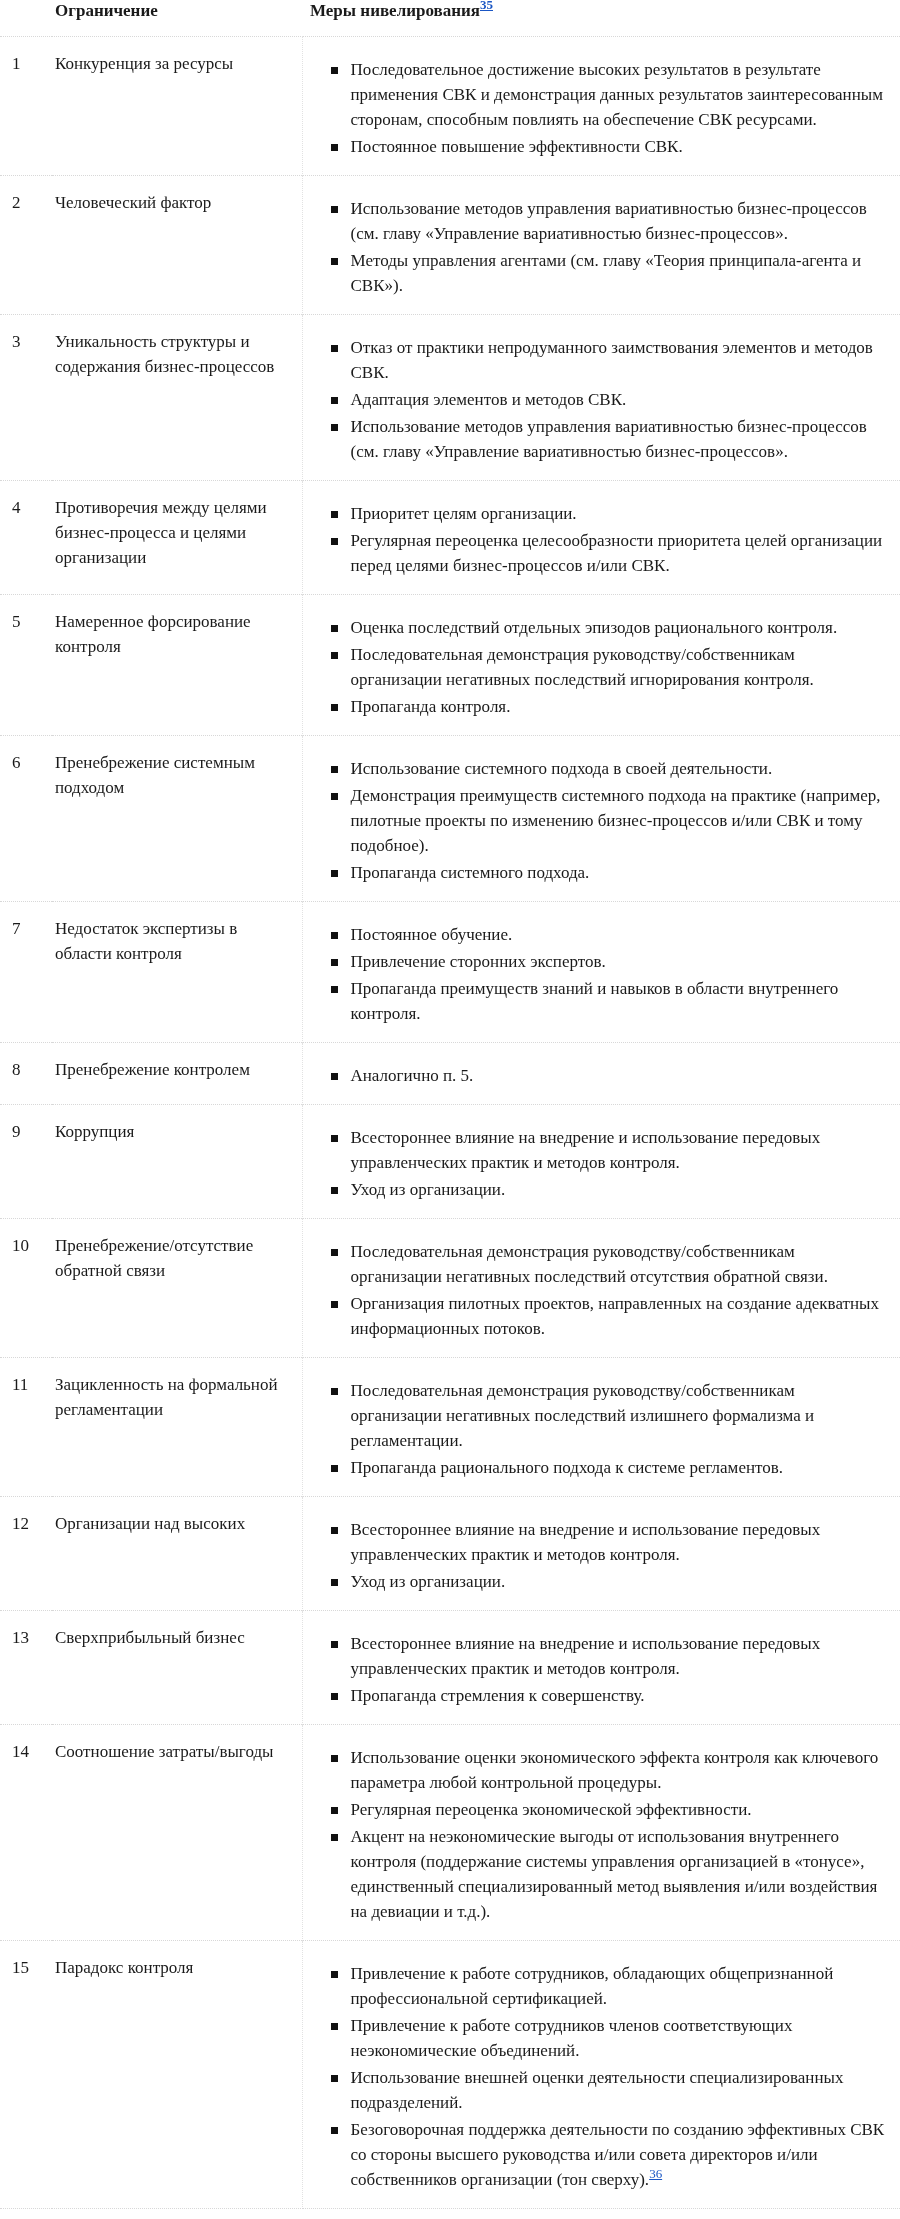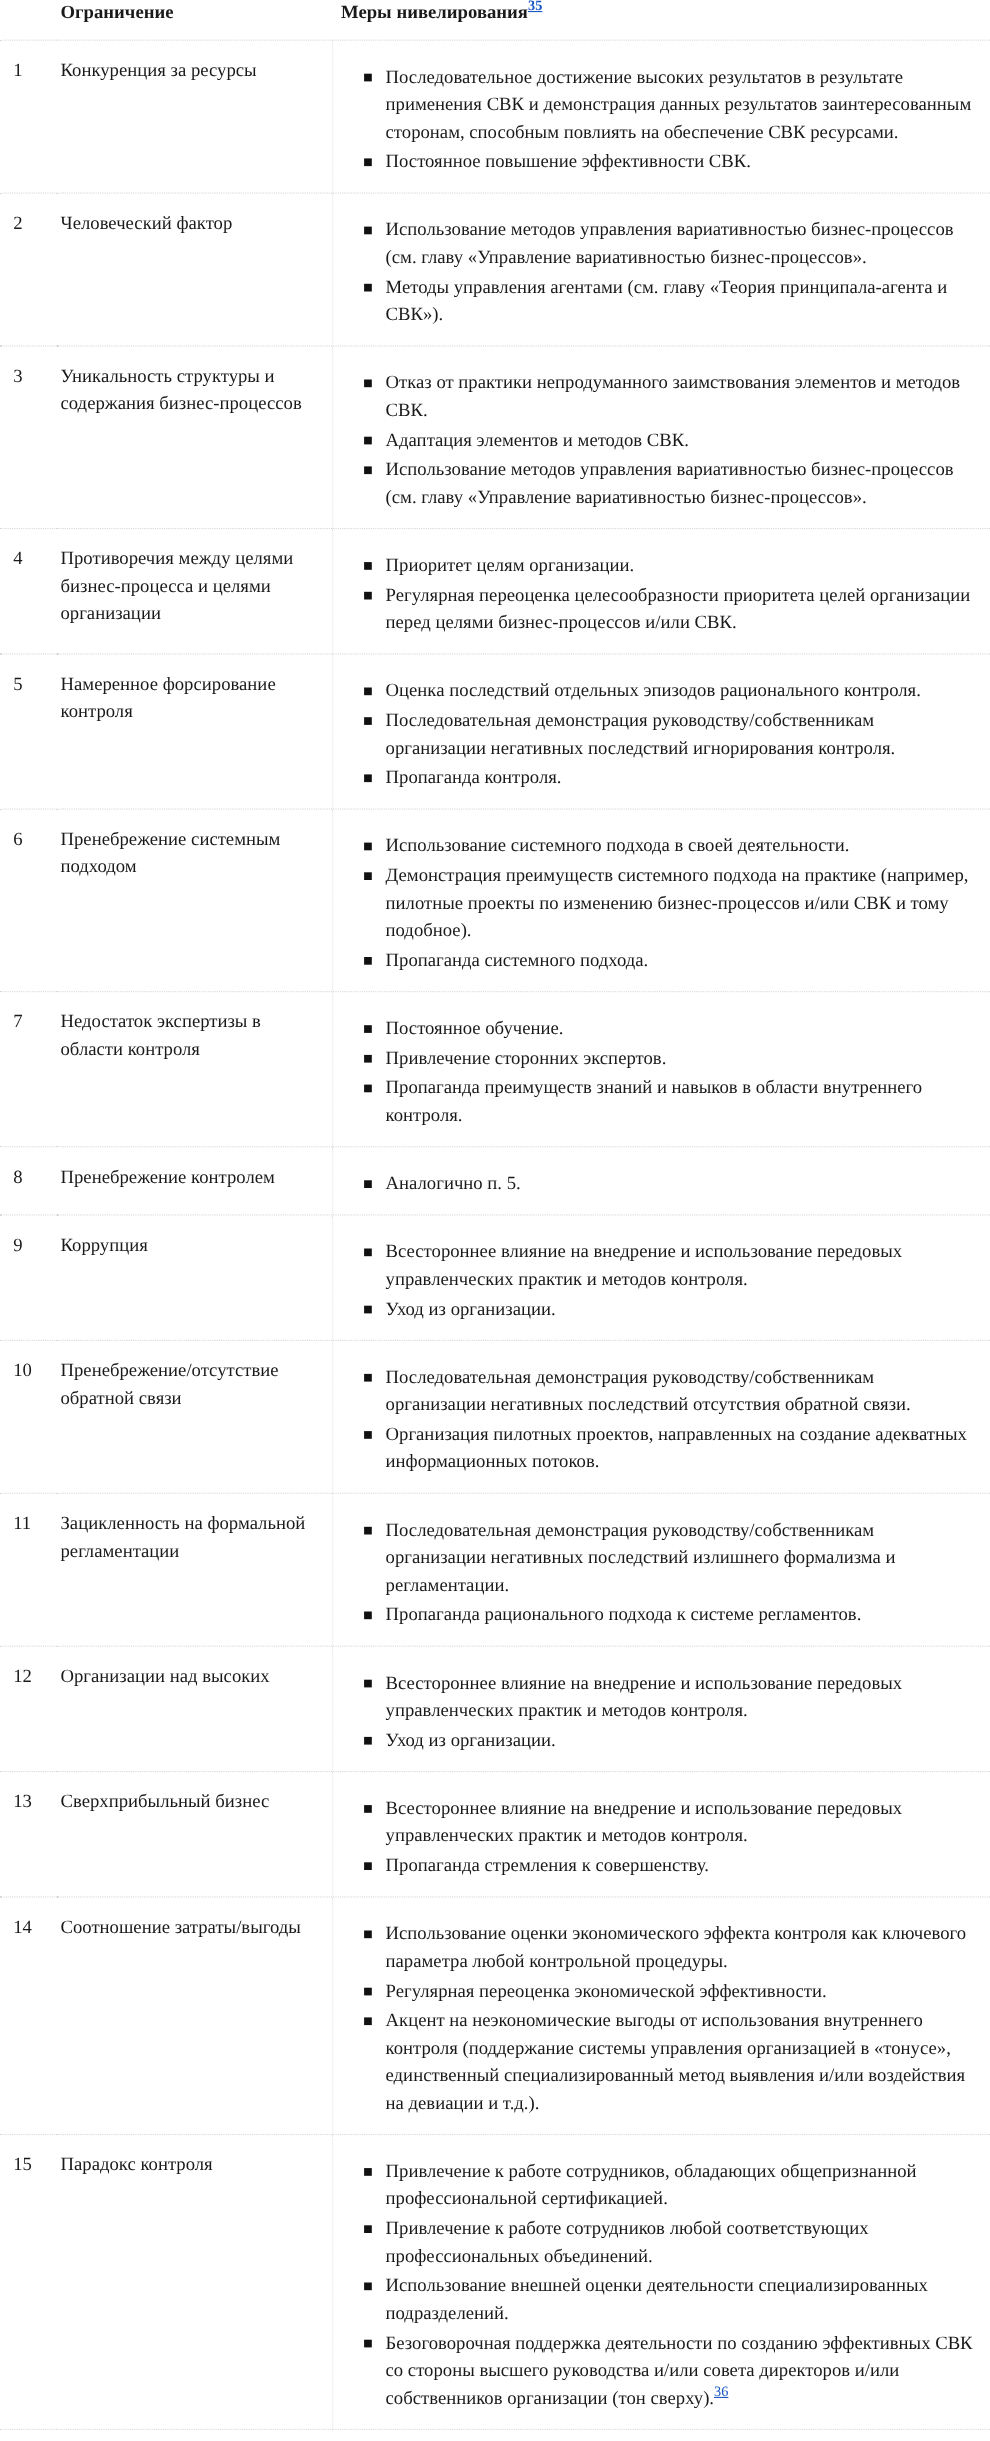--- a/index.html
+++ b/index.html
@@ -182,20 +182,20 @@
             <li><span class="bullet"></span><span>Акцент на неэкономические выгоды от использования внутреннего контроля (поддержание системы управления организацией в «тонусе», единственный специализированный метод выявления и/или воздействия на девиации и т.д.).</span></li>
           </ul>
         </td>
       </tr>
       <tr class="row last">
         <td class="num">15</td>
         <td class="lim">Парадокс контроля</td>
         <td class="meas">
           <ul class="measures">
             <li><span class="bullet"></span><span>Привлечение к работе сотрудников, обладающих общепризнанной профессиональной сертификацией.</span></li>
-            <li><span class="bullet"></span><span>Привлечение к работе сотрудников любой соответствующих профессиональных объединений.</span></li>
+            <li><span class="bullet"></span><span>Привлечение к работе сотрудников членов соответствующих неэкономические объединений.</span></li>
             <li><span class="bullet"></span><span>Использование внешней оценки деятельности специализированных подразделений.</span></li>
             <li><span class="bullet"></span><span>Безоговорочная поддержка деятельности по созданию эффективных СВК со стороны высшего руководства и/или совета директоров и/или собственников организации (тон сверху).</span><sup class="fn"><a href="#">36</a></sup></li>
           </ul>
         </td>
       </tr>
     </tbody>
 </table>
 
 </body></html>

